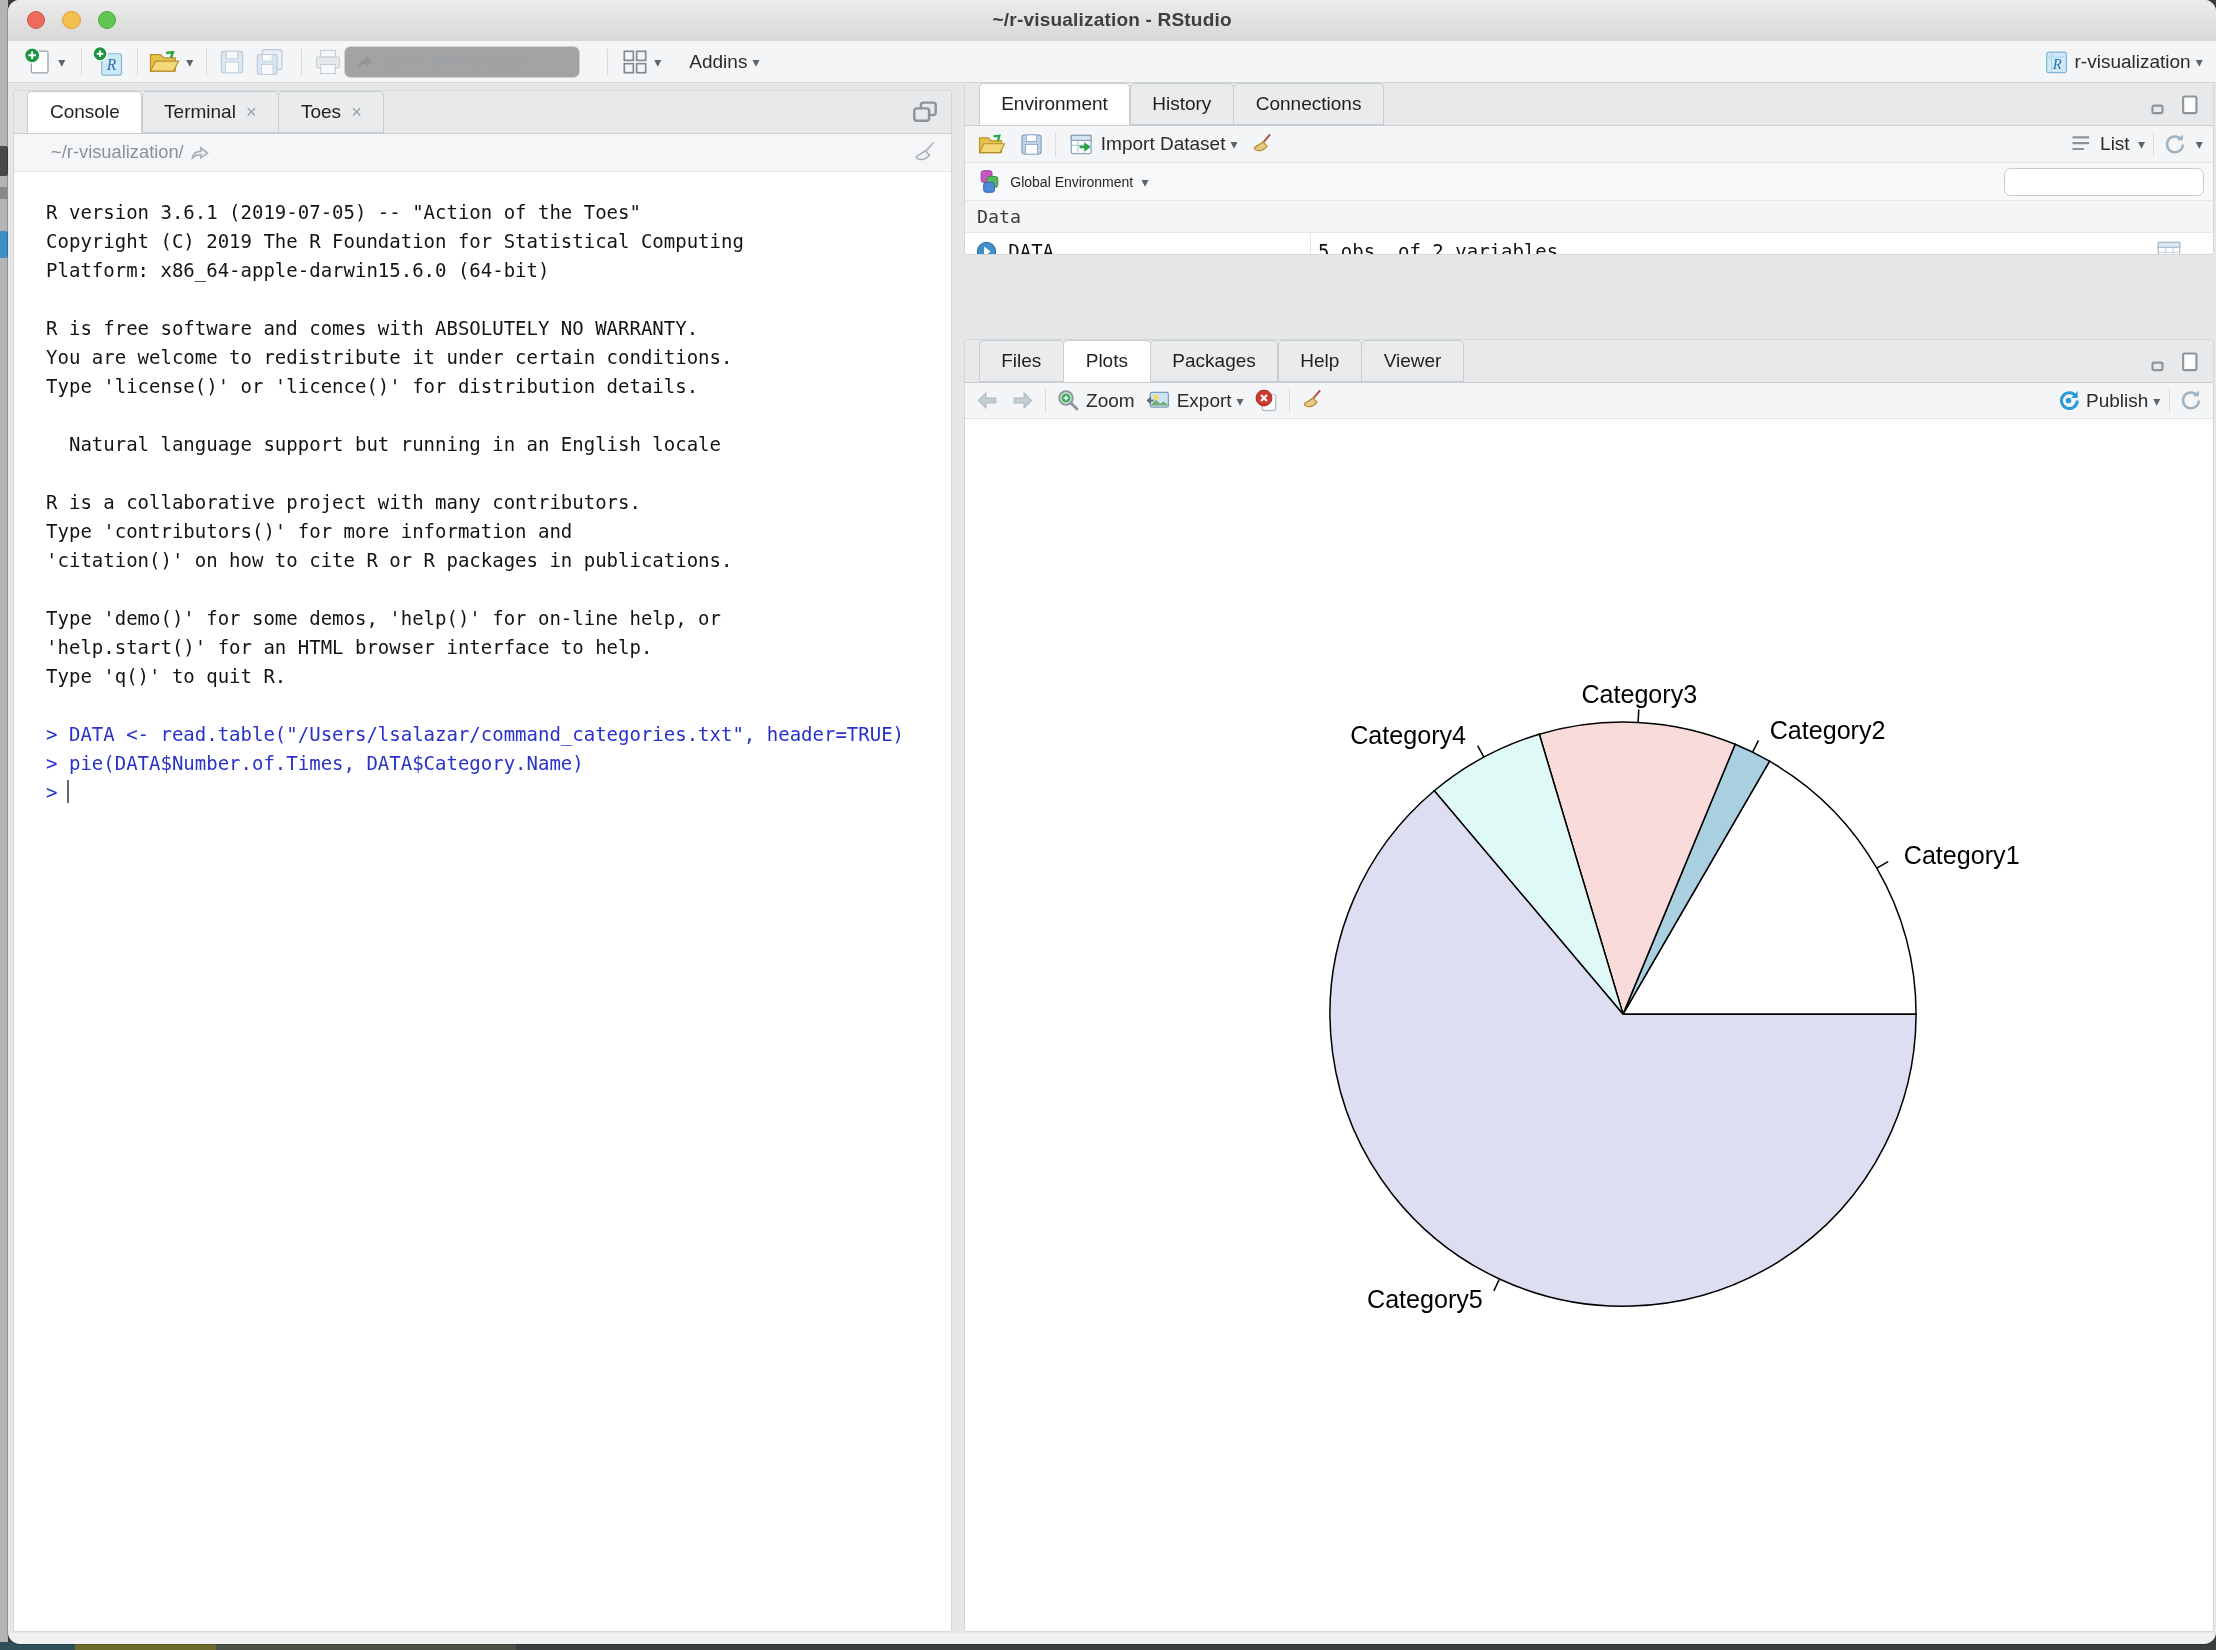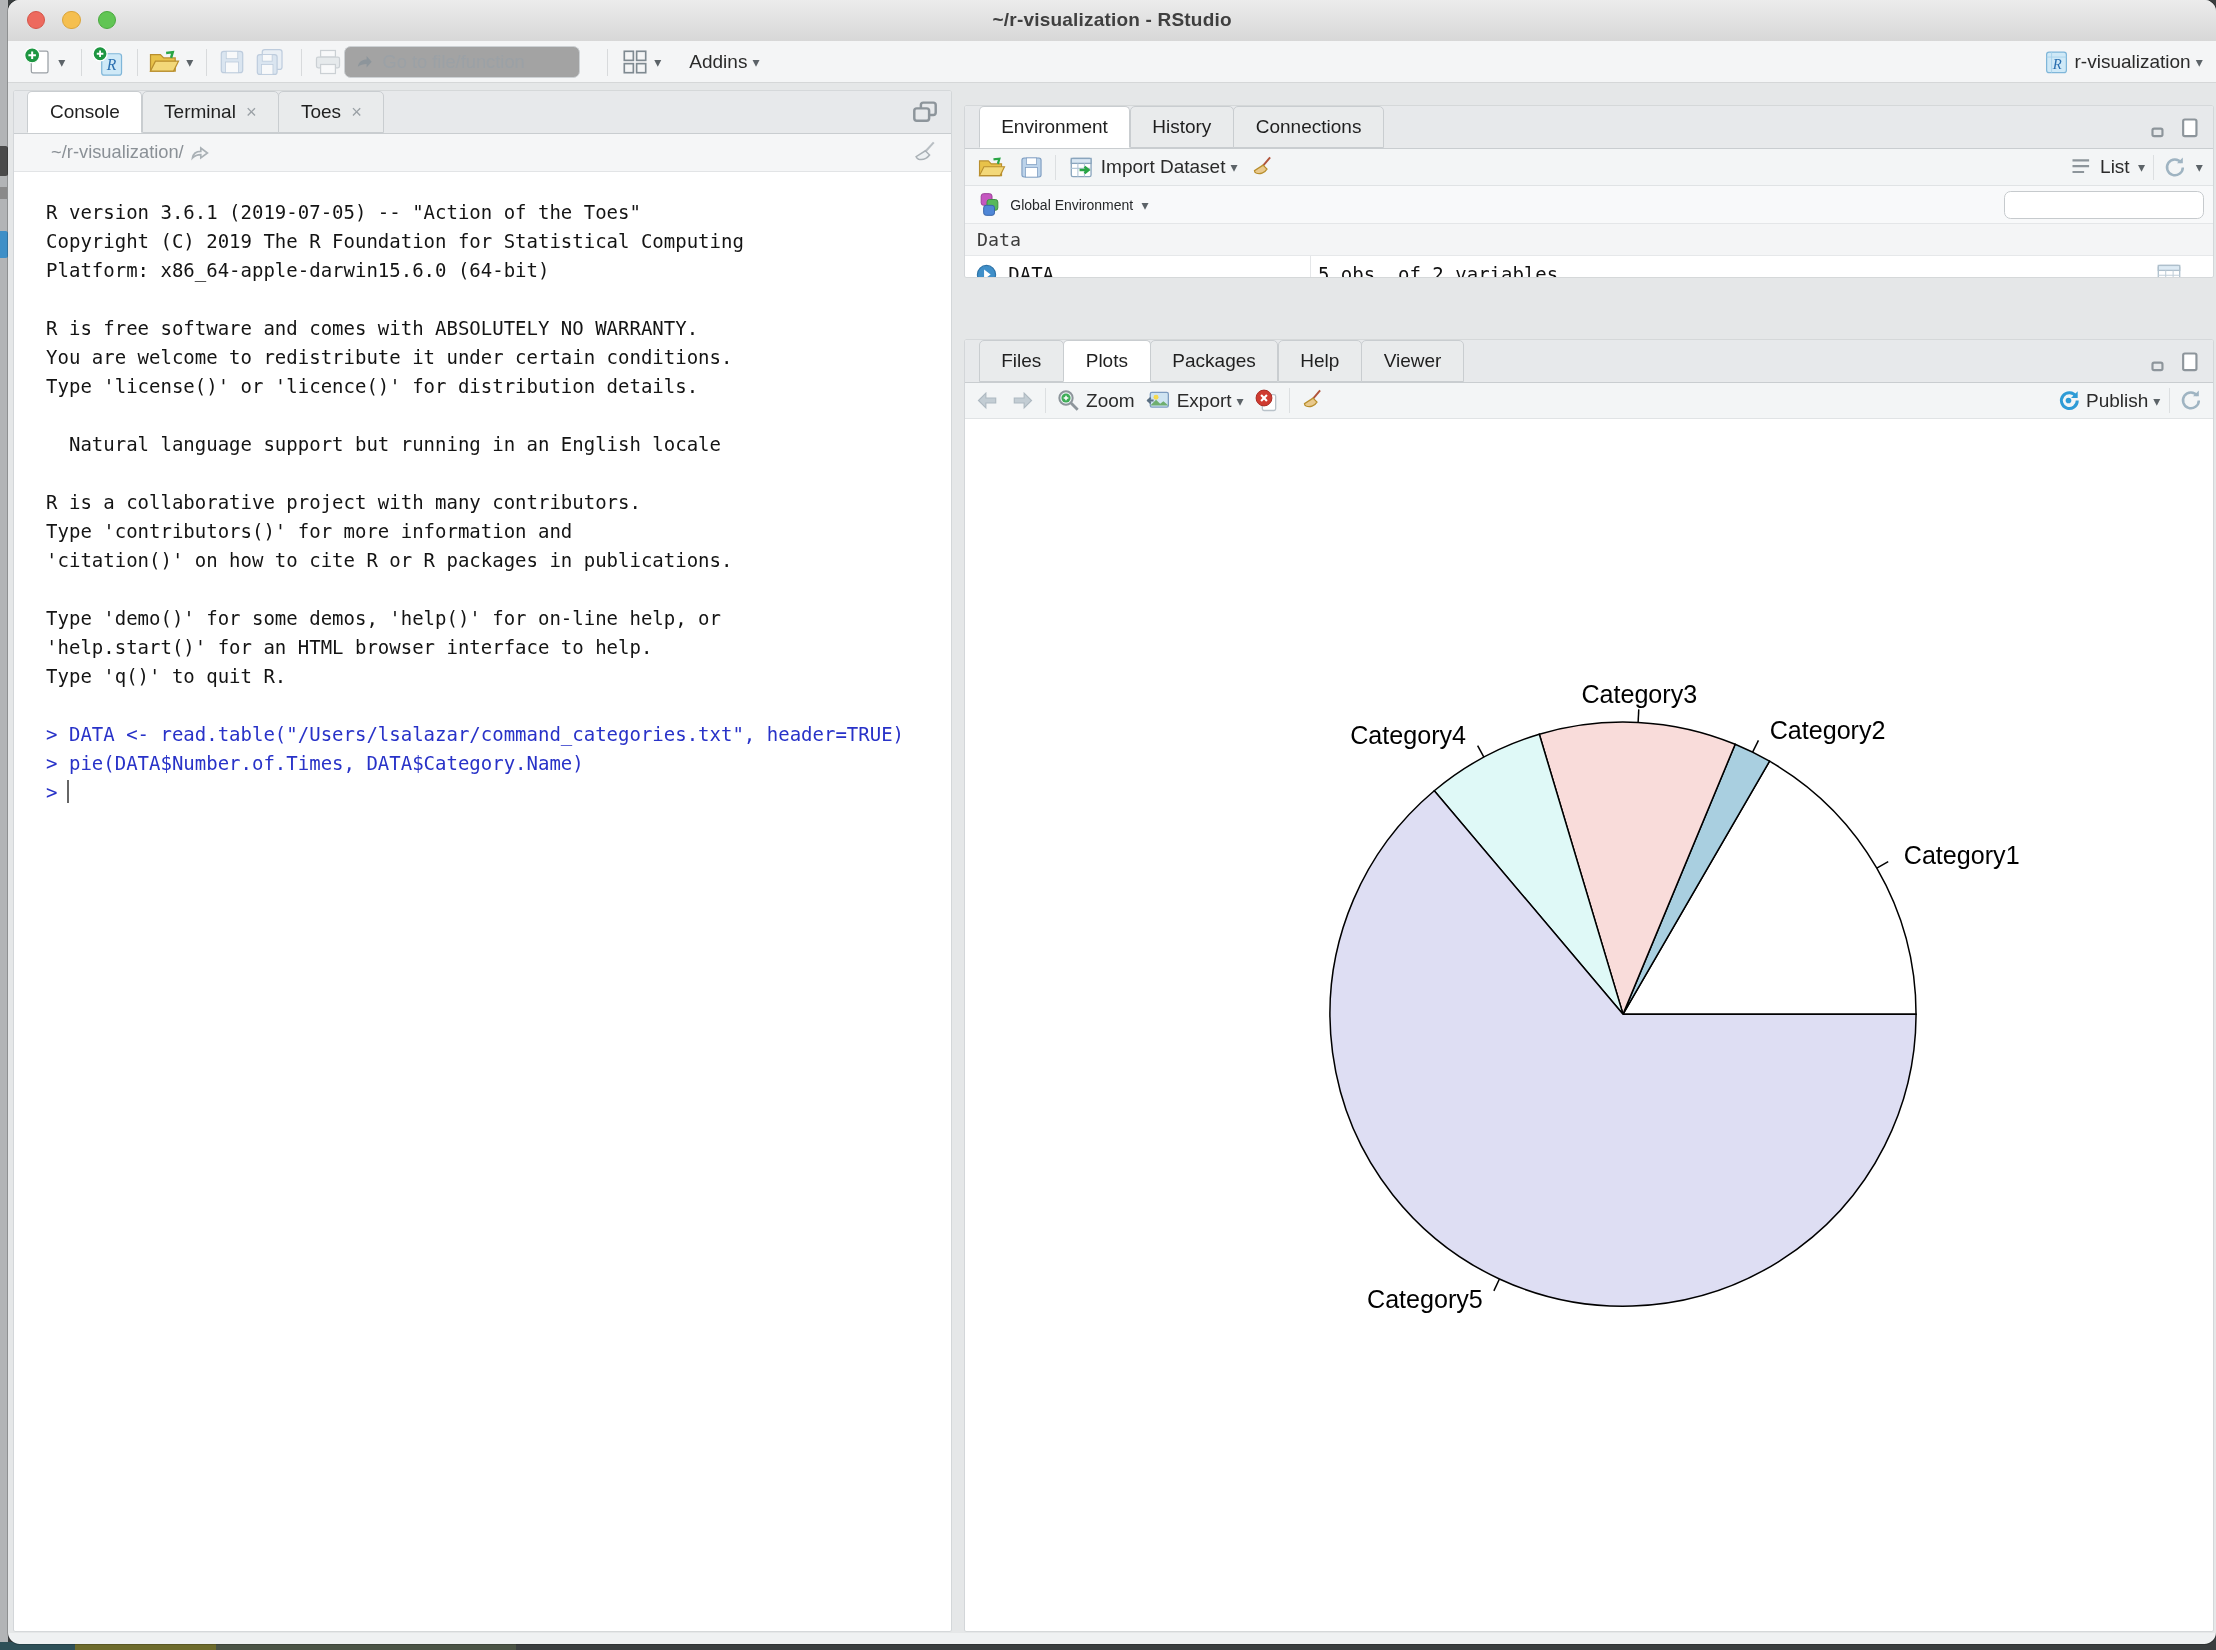--- a/index.html
+++ b/index.html
@@ -35,21 +35,21 @@
   .goto-box { position:absolute; left:336px; top:5px; width:236px; height:32px; background:#a3a3a3;
     border:0.8px solid #cdd1d4; border-radius:6.7px; display:flex; align-items:center; padding:0 10px; gap:8.3px; }
   .goto-box input { border:none; outline:none; width:100%; font-size:18.3px; color:#333; background:transparent; font-family:"Liberation Sans",sans-serif;}
   .goto-box input::placeholder { color:#9ba1a6; }
   .tb-label { font-size:19px; color:#2b2b2b; }
 
   
   .main { position:absolute; left:0; right:0; top:83px; bottom:11.7px; background:#e5e7e8; }
   .pane { position:absolute; background:#fff; box-shadow:0 0 0 0.8px #cfd3d5; border-radius:1.7px; overflow:hidden; }
   .pane-console { left:5.8px; top:7.5px; width:937px; bottom:1.7px; }
-  .pane-env    { left:957px; right:3.3px; top:23px; height:171px; }
+  .pane-env    { left:957px; right:3.3px; top:0; height:171px; }
   .pane-plots  { left:957px; right:3.3px; top:257px; bottom:1.7px; }
 
   .tabstrip { position:relative; height:43px; background:#e7e9eb; border-bottom:0.8px solid #c9cdd0; display:flex; align-items:stretch; padding-left:13.3px; }
   .tab { position:relative; display:flex; align-items:center; padding:0 21.6px; font-size:19px; color:#1f1f1f;
     border:0.8px solid #c9cdd0; border-radius:5px 5px 0 0; margin-right:-0.8px; margin-top:0; background:#e9ebec; }
   .tab.active { background:#fff; border-bottom-color:#fff; z-index:2; }
   .tab .x { margin-left:10px; color:#9ba1a6; font-size:18.3px; }
   .strip-btns { position:absolute; right:11.7px; top:0; height:43px; display:flex; align-items:center; gap:8.3px; }
 
   .pathbar { height:38px; background:#f5f6f7; border-bottom:0.8px solid #e2e4e6; display:flex; align-items:center; padding:0 13.3px 0 37px; }

